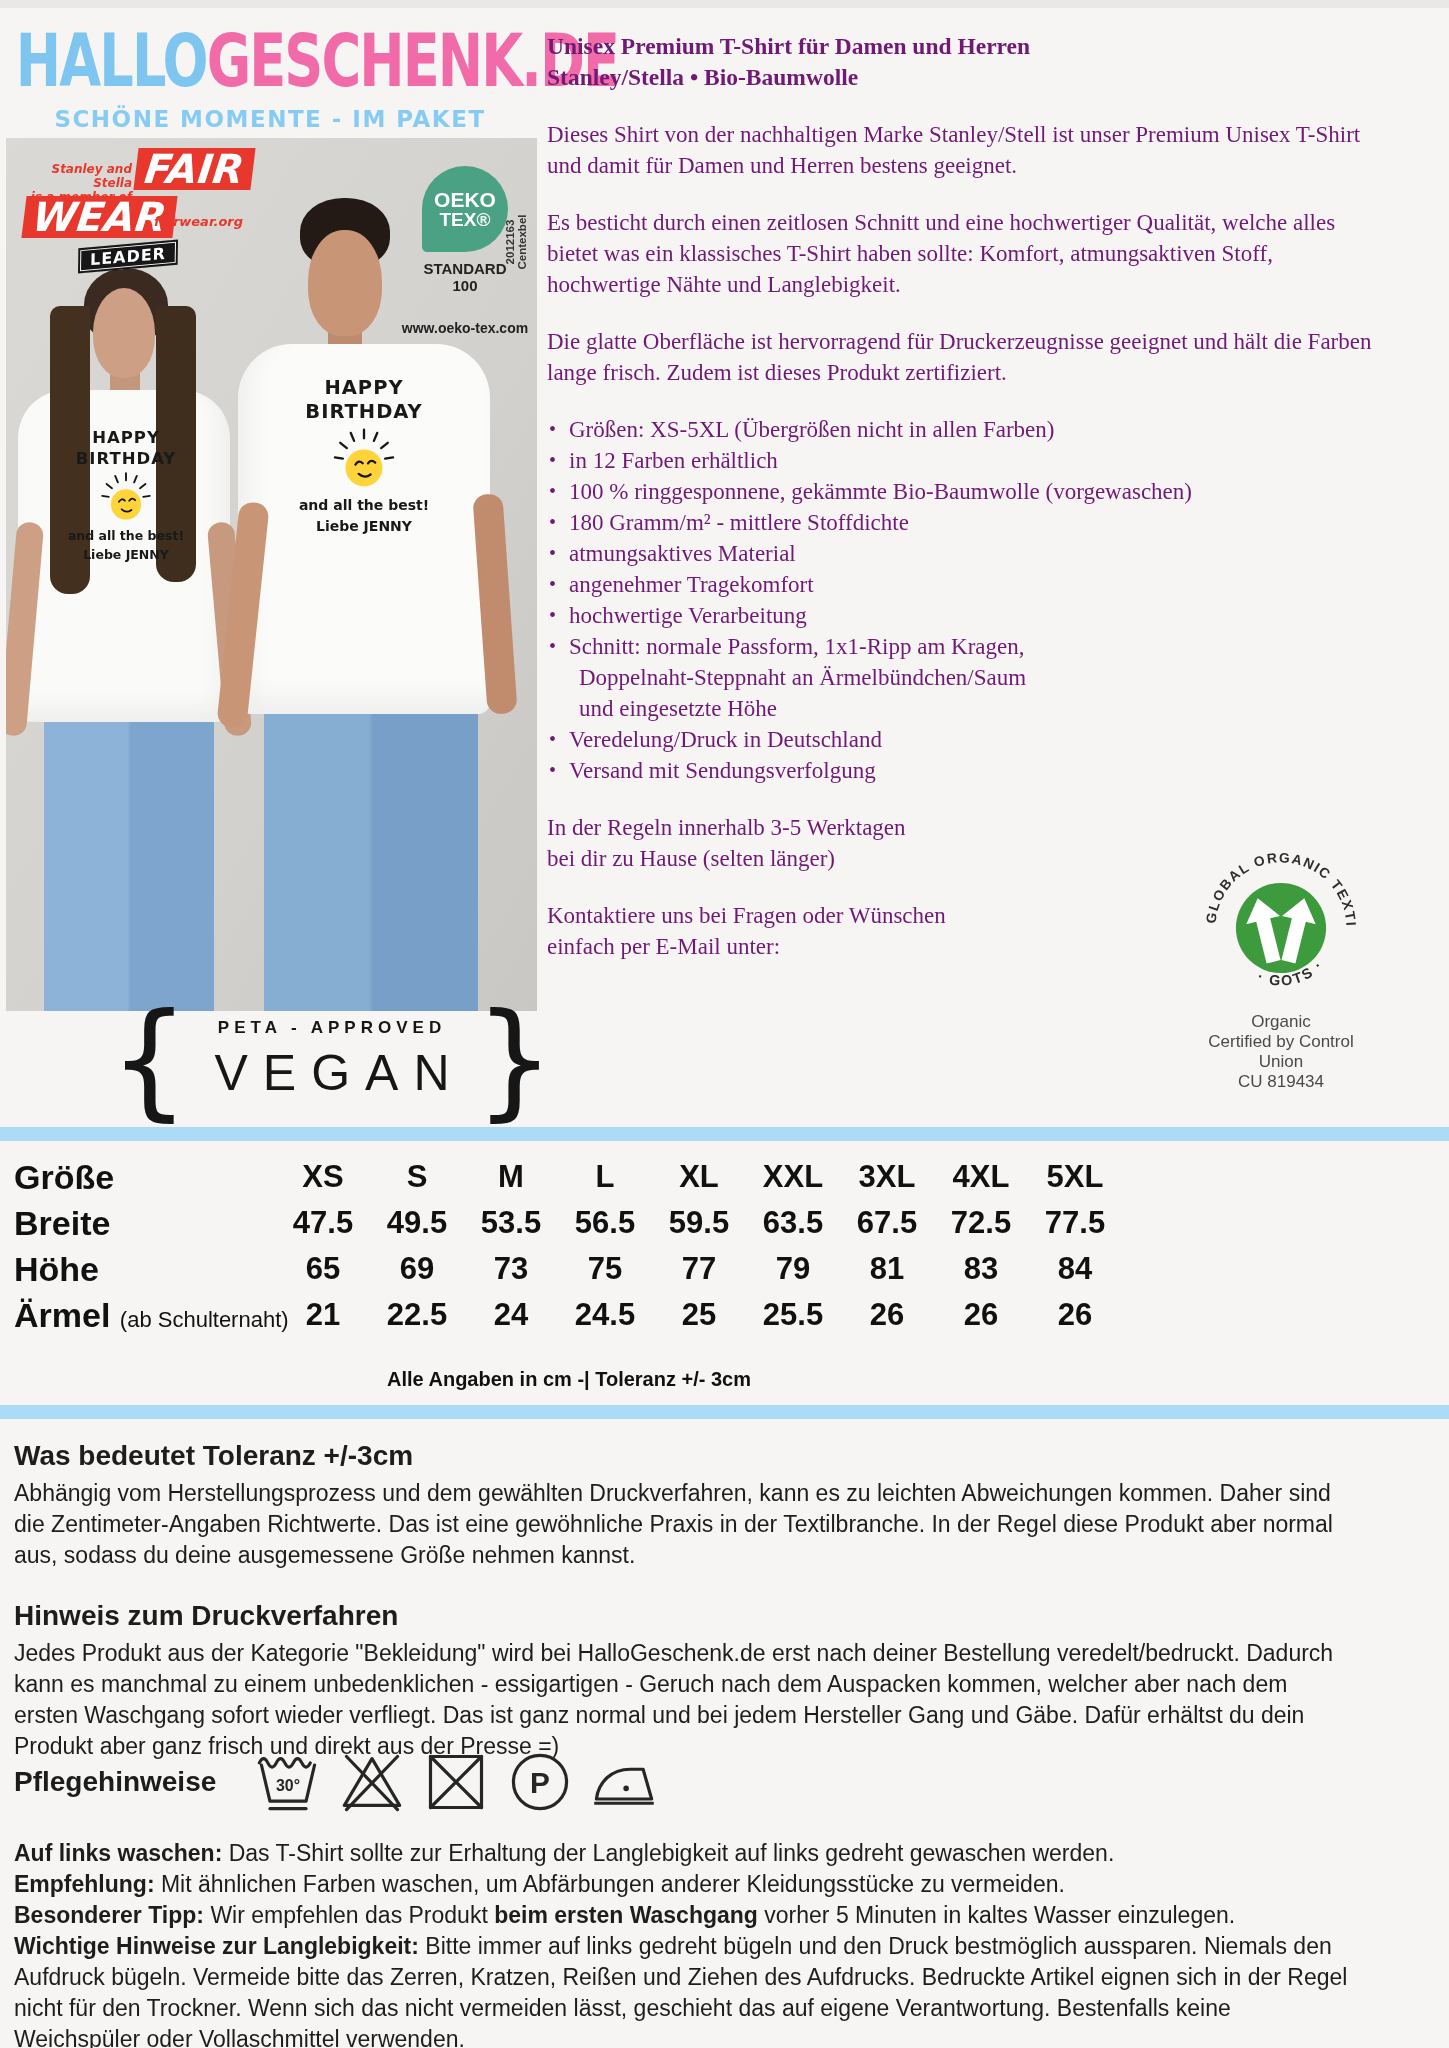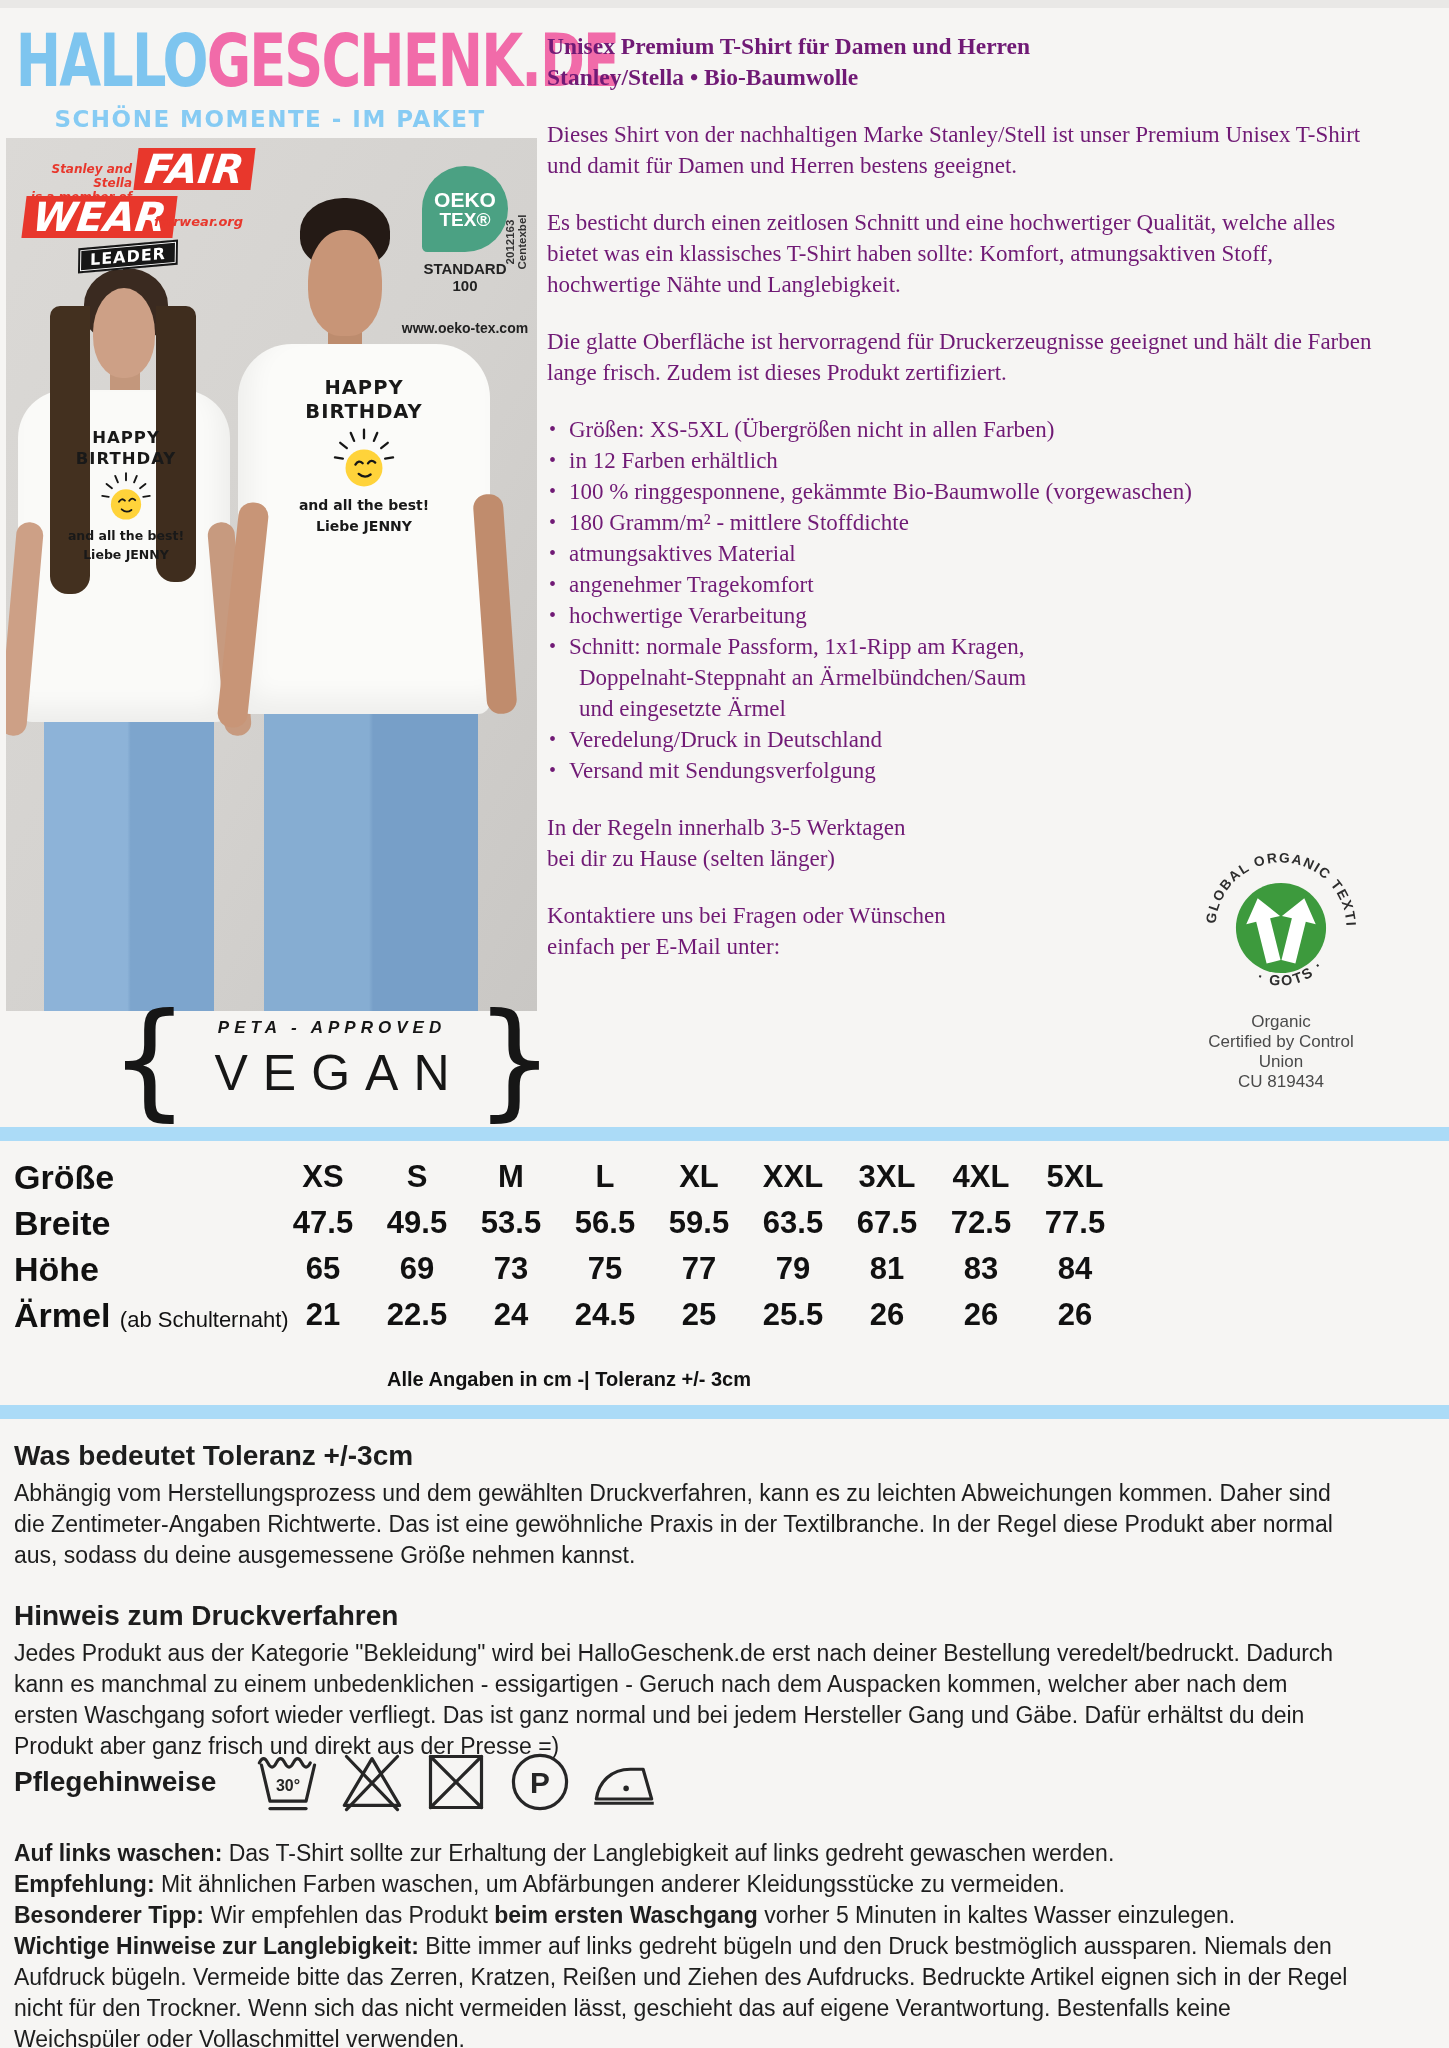--- a/index.html
+++ b/index.html
@@ -69,21 +69,21 @@
     font-weight:bold;line-height:1.0;}
   .oeko-w1{font-size:21px;} .oeko-w2{font-size:19px;}
   .oeko-std{margin-top:8px;font-weight:bold;font-size:15px;line-height:17px;color:#222;}
   .oeko-cert{position:absolute;right:-6px;top:64px;transform:rotate(-90deg);transform-origin:center;
     font-size:11.5px;font-weight:bold;color:#333;line-height:12px;}
   .oeko-url{margin-top:26px;font-size:14px;font-weight:bold;color:#222;}
   
   .vegan{position:absolute;left:172px;top:1002px;width:320px;display:flex;align-items:center;justify-content:center;z-index:2;}
   .brace{font-size:126px;font-weight:normal;line-height:100px;color:#161616;font-family:"DejaVu Sans", sans-serif;}
   .vegan-mid{text-align:center;margin:0 10px;}
-  .vegan-top{font-size:17px;font-weight:bold;letter-spacing:5px;color:#161616;font-style:italic;}
+  .vegan-top{font-size:17px;font-weight:bold;letter-spacing:5px;color:#161616;}
   .vegan-word{margin-top:6px;font-size:50px;letter-spacing:15px;color:#161616;text-indent:15px;
     font-family:"Liberation Sans", sans-serif;}
   
   .desc{position:absolute;left:547px;top:23px;width:840px;font-family:Liberation Serif, serif;
     font-size:23px;line-height:31px;color:#701a75;}
   .desc .title{font-weight:bold;font-size:23.5px;line-height:31px;}
   .desc p{margin:26px 0 0 0;}
   .bullets{margin-top:26px;}
   .bullet-line{position:relative;padding-left:22px;}
   .bullet-line:not(.cont)::before{content:"•";position:absolute;left:2px;font-size:20px;}
@@ -240,21 +240,21 @@
     <div class="bullets">
       <div class="bullet-line">Größen: XS-5XL (Übergrößen nicht in allen Farben)</div>
       <div class="bullet-line">in 12 Farben erhältlich</div>
       <div class="bullet-line">100 % ringgesponnene, gekämmte Bio-Baumwolle (vorgewaschen)</div>
       <div class="bullet-line">180 Gramm/m² - mittlere Stoffdichte</div>
       <div class="bullet-line">atmungsaktives Material</div>
       <div class="bullet-line">angenehmer Tragekomfort</div>
       <div class="bullet-line">hochwertige Verarbeitung</div>
       <div class="bullet-line">Schnitt: normale Passform, 1x1-Ripp am Kragen,</div>
       <div class="bullet-line cont">Doppelnaht-Steppnaht an Ärmelbündchen/Saum</div>
-      <div class="bullet-line cont">und eingesetzte Ärmel</div>
+      <div class="bullet-line cont">und eingesetzte Höhe</div>
       <div class="bullet-line">Veredelung/Druck in Deutschland</div>
       <div class="bullet-line">Versand mit Sendungsverfolgung</div>
     </div>
     <p>
       <span>In der Regeln innerhalb 3-5 Werktagen</span><br>
       <span>bei dir zu Hause (selten länger)</span>
     </p>
     <p>
       <span>Kontaktiere uns bei Fragen oder Wünschen</span><br>
       <span>einfach per E-Mail unter:</span>

